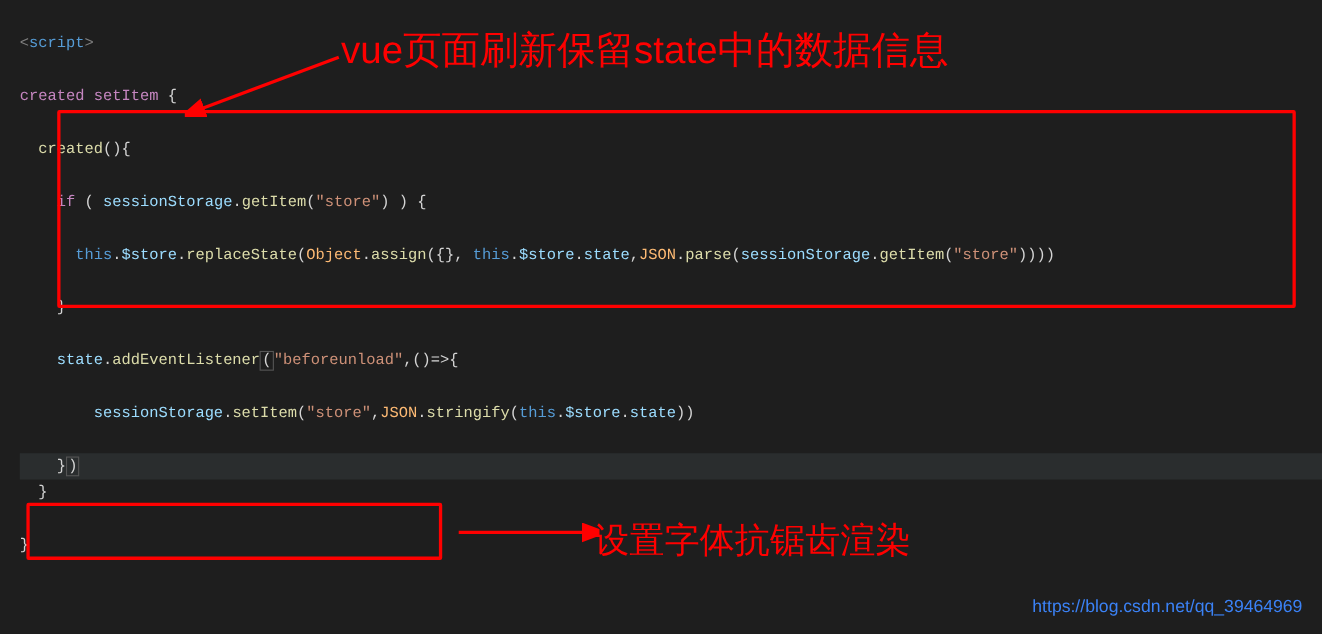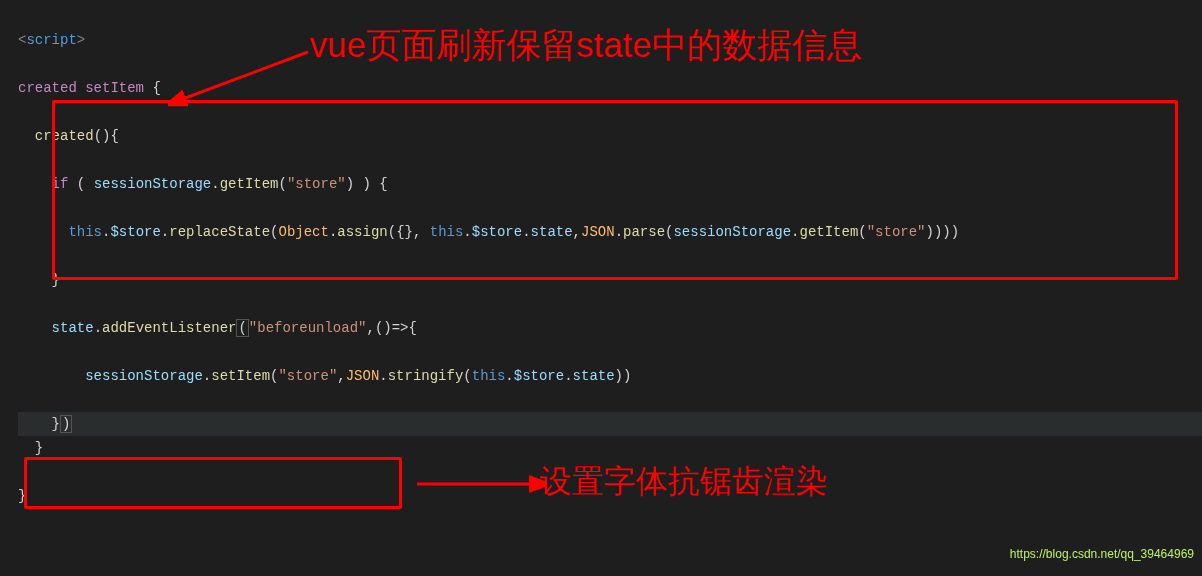--- a/index.html
+++ b/index.html
@@ -59,21 +59,21 @@
   position: absolute;
   top: 22px;
   left: 310px;
   color: #ff0000;
   font-size: 35px;
   font-family: 'Microsoft YaHei', SimSun, sans-serif;
   font-weight: normal;
 }
 .annotation2 {
   position: absolute;
-  top: 460px;
+  top: 470px;
   left: 540px;
   color: #ff0000;
   font-size: 32px;
   font-family: 'Microsoft YaHei', SimSun, sans-serif;
 }
 
 .arrow1 {
   position: absolute;
   top: 46px;
   left: 168px;
@@ -82,23 +82,23 @@
 .arrow2 {
   position: absolute;
   top: 472px;
   left: 405px;
   pointer-events: none;
 }
 
 .watermark {
   position: absolute;
   bottom: 15px;
-  right: 8px;
-  color: #bef264;
-  font-size: 12px;
+  right: 18px;
+  color: #3b82f6;
+  font-size: 16px;
   font-family: Arial, sans-serif;
 }
 
 .bracket-hl {
   border: 1px solid #555;
   padding: 0 1px;
 }
 </style>
 </head>
 <body>

